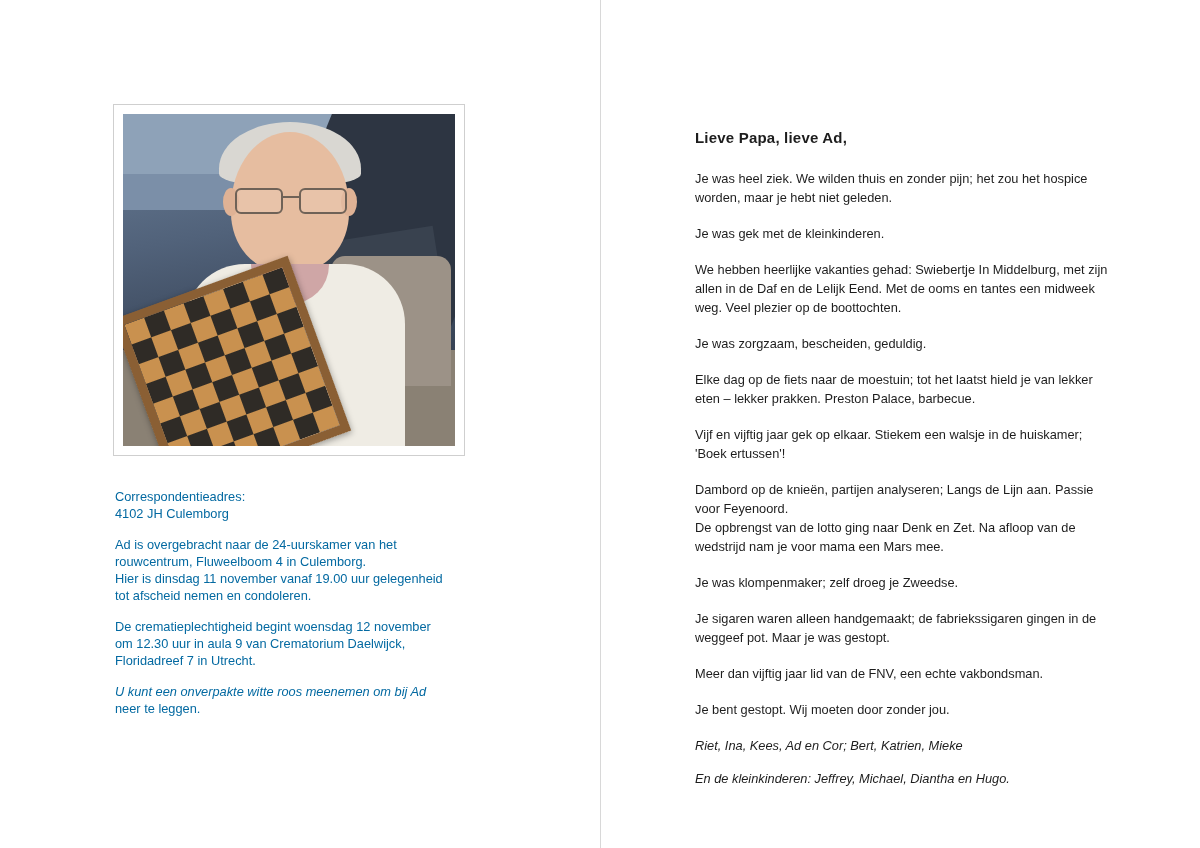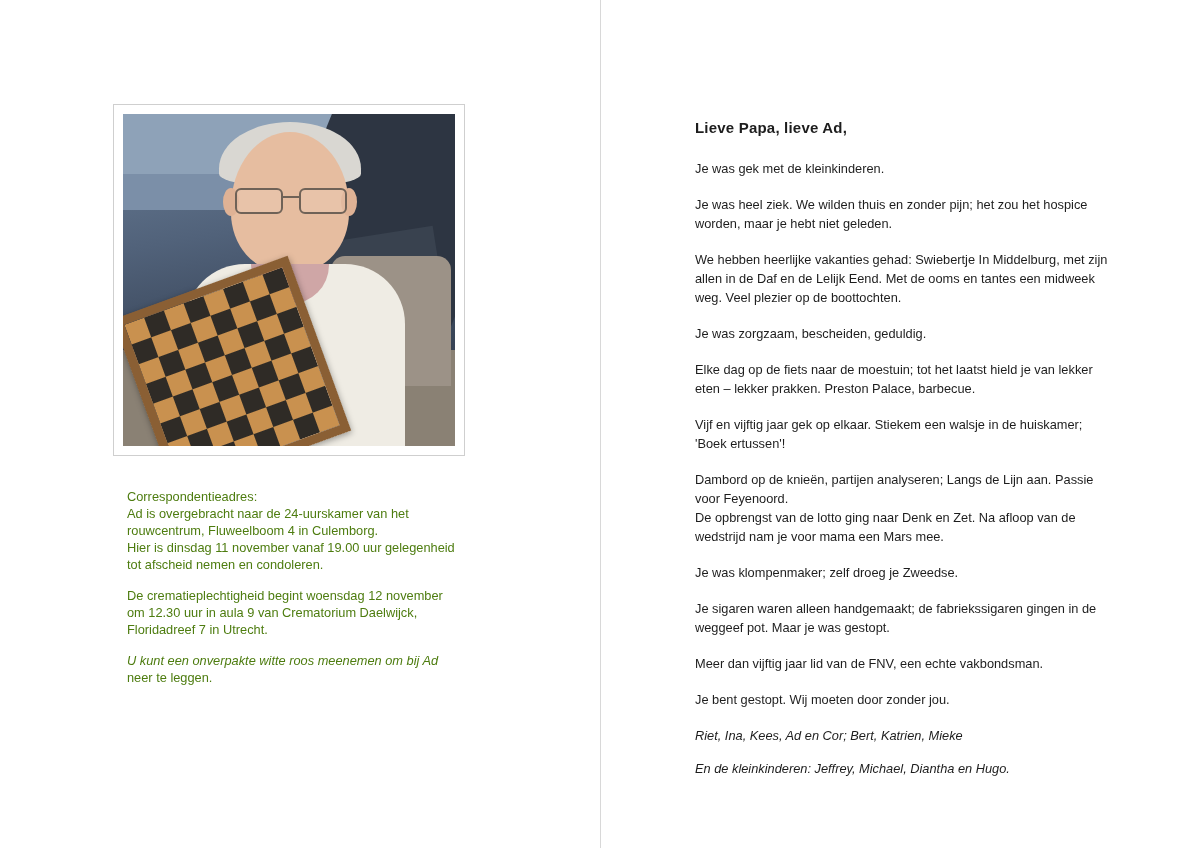--- a/index.html
+++ b/index.html
@@ -144,41 +144,41 @@
       repeating-conic-gradient(#2f2b26 0% 25%, #c9914f 0% 50%) 0 0 / 42px 42px;
     box-shadow: 0 2px 6px rgba(0,0,0,0.35);
   }
   .photo .arm {
     position: absolute; left: 168px; top: 250px; width: 90px; height: 100px;
     background: #efece4; border-radius: 30px; transform: rotate(18deg);
   }
 
   .left-text {
     position: absolute;
-    left: 127px;
+    left: 115px;
     top: 488px;
     width: 370px;
     font-size: 12.8px;
     line-height: 17px;
-    color: #4d7c0f;
+    color: #0369a1;
   }
   .left-text p { margin: 0 0 14px 0; }
   .left-text p.tight { margin-bottom: 0; }
   .left-text .italic { font-style: italic; }
 
   
   .leaf-right {
     position: relative;
     width: 600px;
     height: 848px;
   }
   .letter {
     position: absolute;
     left: 95px;
-    top: 118px;
+    top: 128px;
     width: 420px;
     font-size: 12.8px;
     line-height: 19px;
     color: #1d1d1d;
   }
   .letter h1 {
     font-size: 15px;
     font-weight: 600;
     margin: 0 0 22px 0;
     letter-spacing: 0.2px;
@@ -213,20 +213,21 @@
         </div>
         <div class="shirt"></div>
         <div class="collar"></div>
         <div class="arm"></div>
         <div class="board"></div>
       </div>
     </div>
 
     <div class="left-text">
       <p class="tight">Correspondentieadres:</p>
+      <p>4102 JH Culemborg</p>
 
       <p class="tight">Ad is overgebracht naar de 24-uurskamer van het</p>
       <p class="tight">rouwcentrum, Fluweelboom 4 in Culemborg.</p>
       <p class="tight">Hier is dinsdag 11 november vanaf 19.00 uur gelegenheid</p>
       <p>tot afscheid nemen en condoleren.</p>
 
       <p class="tight">De crematieplechtigheid begint woensdag 12 november</p>
       <p class="tight">om 12.30 uur in aula 9 van Crematorium Daelwijck,</p>
       <p>Floridadreef 7 in Utrecht.</p>
 
@@ -235,22 +236,22 @@
     </div>
 
   </div>
 
   <div class="fold"></div>
 
   <div class="leaf-right">
     <div class="letter">
       <h1>Lieve Papa, lieve Ad,</h1>
 
+      <p>Je was heel ziek. We wilden thuis en zonder pijn; het zou het hospice worden, maar je hebt niet geleden.</p>
       <p>Je was gek met de kleinkinderen.</p>
-      <p>Je was heel ziek. We wilden thuis en zonder pijn; het zou het hospice worden, maar je hebt niet geleden.</p>
       <p>We hebben heerlijke vakanties gehad: Swiebertje In Middelburg, met zijn allen in de Daf en de Lelijk Eend. Met de ooms en tantes een midweek weg. Veel plezier op de boottochten.</p>
       <p>Je was zorgzaam, bescheiden, geduldig.</p>
       <p>Elke dag op de fiets naar de moestuin; tot het laatst hield je van lekker eten – lekker prakken. Preston Palace, barbecue.</p>
       <p>Vijf en vijftig jaar gek op elkaar. Stiekem een walsje in de huiskamer; 'Boek ertussen'!</p>
       <p style="white-space: pre-line;">Dambord op de knieën, partijen analyseren; Langs de Lijn aan. Passie voor Feyenoord.
 De opbrengst van de lotto ging naar Denk en Zet. Na afloop van de wedstrijd nam je voor mama een Mars mee.</p>
       <p>Je was klompenmaker; zelf droeg je Zweedse.</p>
       <p>Je sigaren waren alleen handgemaakt; de fabriekssigaren gingen in de weggeef pot. Maar je was gestopt.</p>
       <p>Meer dan vijftig jaar lid van de FNV, een echte vakbondsman.</p>
       <p>Je bent gestopt. Wij moeten door zonder jou.</p>

